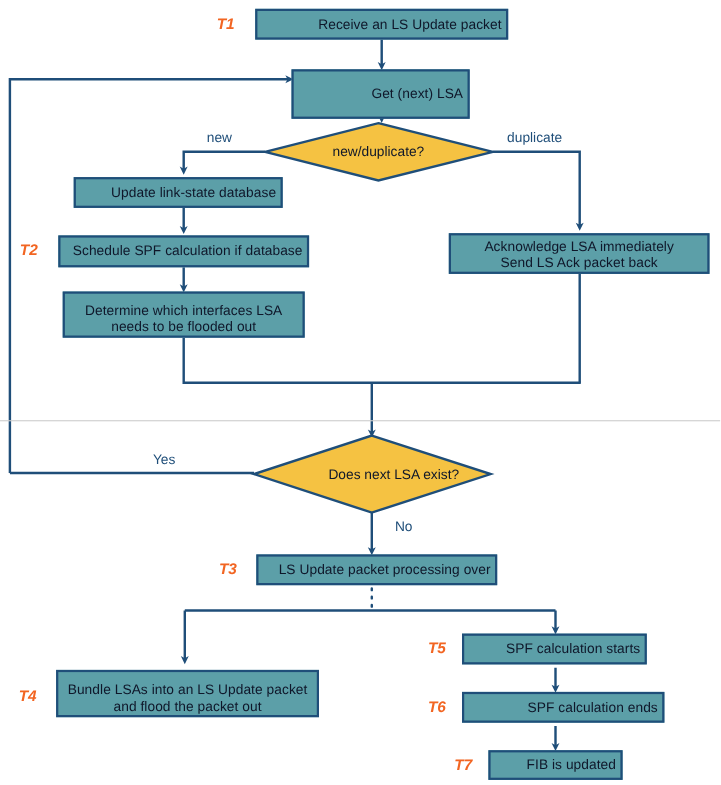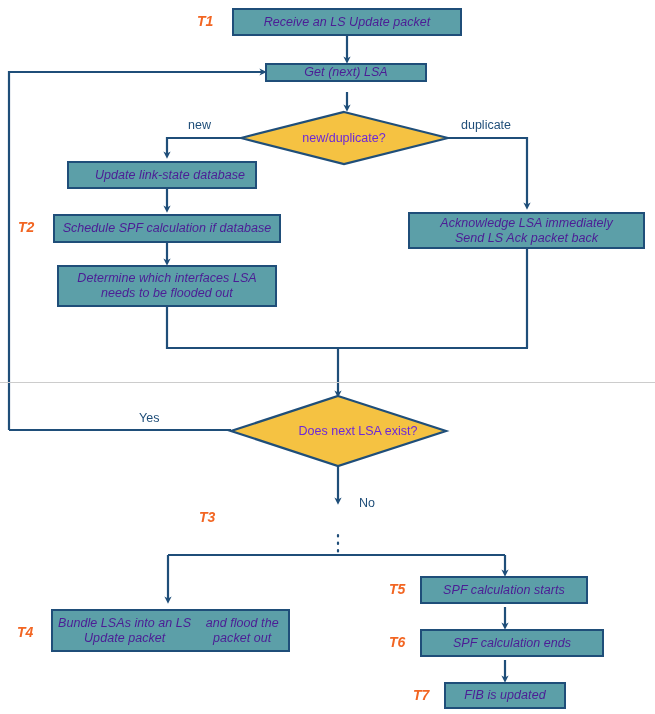--- a/index.html
+++ b/index.html
@@ -21,51 +21,50 @@
     position: absolute;
     left: 0; top: 0;
     width: 655px;
     height: 714px;
   }
   .node {
     position: absolute;
     box-sizing: border-box;
     background: #5c9fa8;
     border: 2px solid #1f4e79;
-    color: #4c1d95;
+    color: #0f172a;
     font-size: 12.5px;
     line-height: 15px;
     display: flex;
     align-items: center;
-    justify-content: center;
+    justify-content: flex-end;
     text-align: center;
     letter-spacing: 0.05px;
     z-index: 3;
-    font-style: italic;
   }
   .node span { display: block; padding: 0 4px; }
   .tlabel {
     position: absolute;
     color: #f26522;
     font-weight: bold;
     font-style: italic;
     font-size: 14px;
     z-index: 4;
     white-space: nowrap;
   }
   .edge-label {
     position: absolute;
     color: #1f4e79;
     font-size: 12.5px;
     z-index: 4;
     white-space: nowrap;
   }
   .diamond-text {
     position: absolute;
-    color: #6d28d9;
+    color: #0f172a;
     font-size: 12.5px;
     z-index: 4;
     white-space: nowrap;
     text-align: center;
   }
   .divider {
     position: absolute;
     left: 0;
     width: 655px;
     height: 1px;
@@ -125,21 +124,21 @@
     <polygon points="338,396 446,431 338,466 231,431" fill="#f5c242" stroke="#1f4e79" stroke-width="2.2"></polygon>
   </svg>
 
   <div class="divider" style="top:382px;"></div>
 
   <div class="node" style="left:232px; top:8px; width:230px; height:28px;">
     <span>Receive an LS Update packet</span>
   </div>
   <div class="tlabel" style="left:197px; top:13px;">T1</div>
 
-  <div class="node" style="left:265px; top:63px; width:162px; height:19px;">
+  <div class="node" style="left:265px; top:63px; width:162px; height:45px;">
     <span>Get (next) LSA</span>
   </div>
 
   <div class="diamond-text" style="left:244px; top:131px; width:200px;">new/duplicate?</div>
 
   <div class="edge-label" style="left:188px; top:118px;">new</div>
   <div class="edge-label" style="left:461px; top:118px;">duplicate</div>
 
   <div class="node" style="left:67px; top:161px; width:190px; height:28px;padding-left:16px;">
     <span>Update link-state database</span>
@@ -156,25 +155,28 @@
   </div>
 
   <div class="node" style="left:57px; top:265px; width:220px; height:42px; flex-direction:column;">
     <span>Determine which interfaces LSA</span>
     <span>needs to be flooded out</span>
   </div>
 
   <div class="diamond-text" style="left:238px; top:424px; width:200px;margin-left:20px;">Does next LSA exist?</div>
 
   <div class="edge-label" style="left:139px; top:411px;">Yes</div>
-  <div class="edge-label" style="left:359px; top:496px;">No</div>
+  <div class="edge-label" style="left:359px; top:472px;">No</div>
 
+  <div class="node" style="left:233px; top:504px; width:219px; height:28px;">
+    <span>LS Update packet processing over</span>
+  </div>
   <div class="tlabel" style="left:199px; top:509px;">T3</div>
 
-  <div class="node" style="left:51px; top:609px; width:239px; height:43px; flex-direction:row;">
+  <div class="node" style="left:51px; top:609px; width:239px; height:43px; flex-direction:column;">
     <span>Bundle LSAs into an LS Update packet</span>
     <span>and flood the packet out</span>
   </div>
   <div class="tlabel" style="left:17px; top:624px;">T4</div>
 
   <div class="node" style="left:420px; top:576px; width:168px; height:28px;">
     <span>SPF calculation starts</span>
   </div>
   <div class="tlabel" style="left:389px; top:581px;font-style:italic;">T5</div>
 

